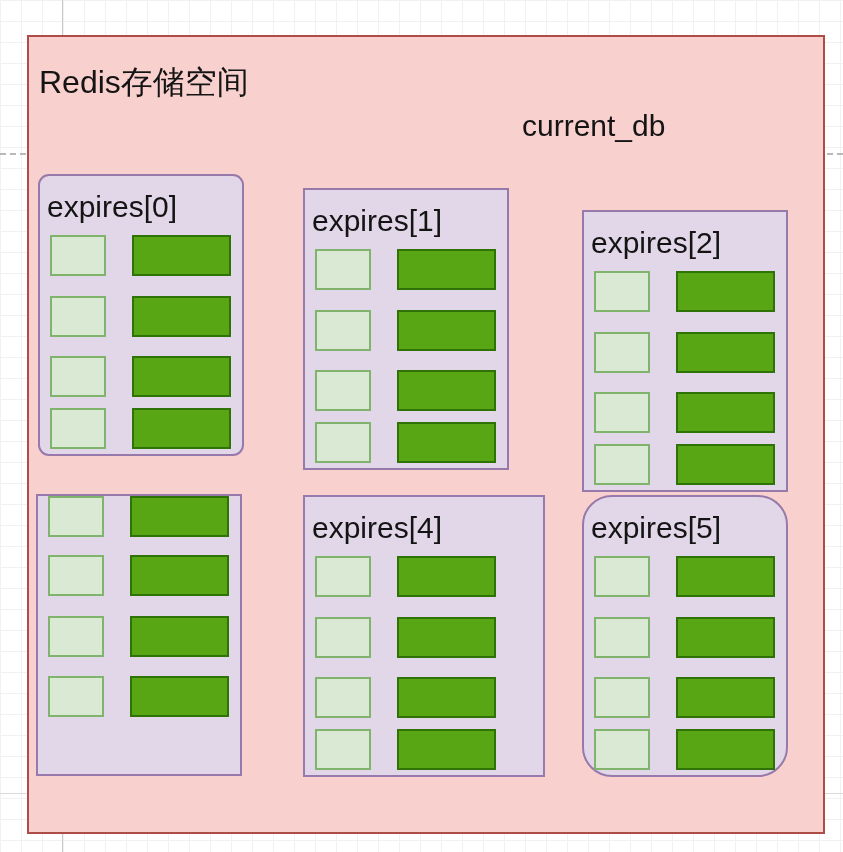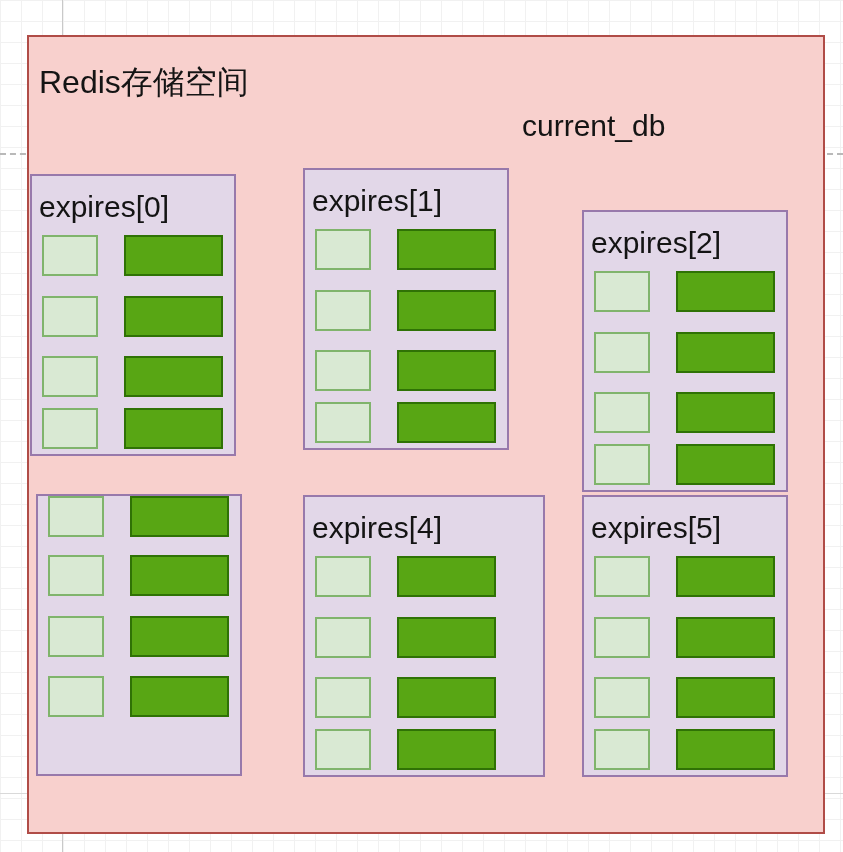--- a/index.html
+++ b/index.html
@@ -60,26 +60,26 @@
   .anno-server-hz { left: 437px; top: 18px; }
   .anno-current-db { left: 522px; top: 76px; }
 
   
   .etable {
     position: absolute;
     width: 202px; height: 278px;
     background: #e2d7e8;
     border: 2px solid #9879ab;
   }
-  .pos0 { left: 30px;  top: 174px; }
-  .pos1 { left: 303px; top: 168px; }
+  .pos0 { left: 38px;  top: 174px; border-radius: 11px; }
+  .pos1 { left: 303px; top: 188px; }
   .pos2 { left: 582px; top: 175px; margin-top: 35px; }
   .pos3 { left: 36px;  top: 494px; }
   .pos4 { left: 303px; top: 495px; padding-left: 36px; }
-  .pos5 { left: 582px; top: 495px; }
+  .pos5 { left: 582px; top: 495px; border-radius: 30px; }
 
   .etable-label {
     position: absolute;
     left: 7px; top: 12px;
     font-size: 30px;
     line-height: 37px;
     color: #141414;
     white-space: pre;
   }
 

